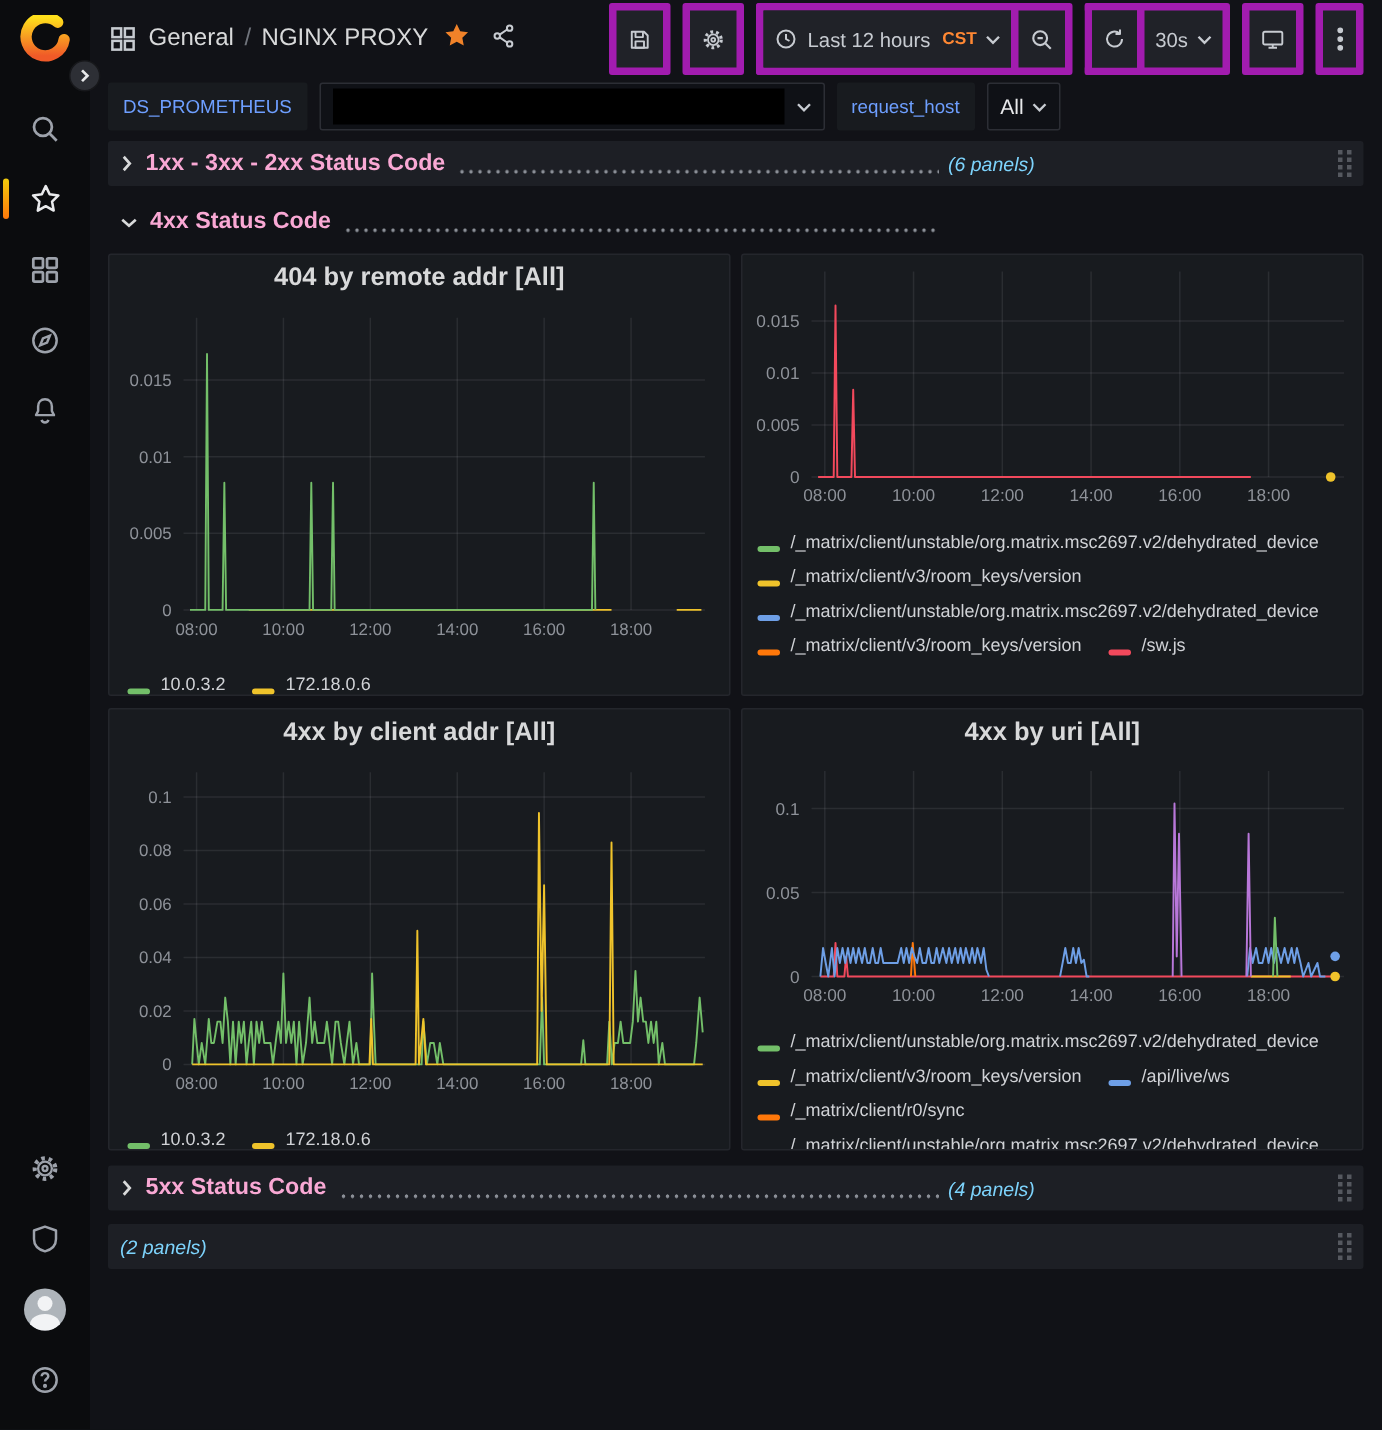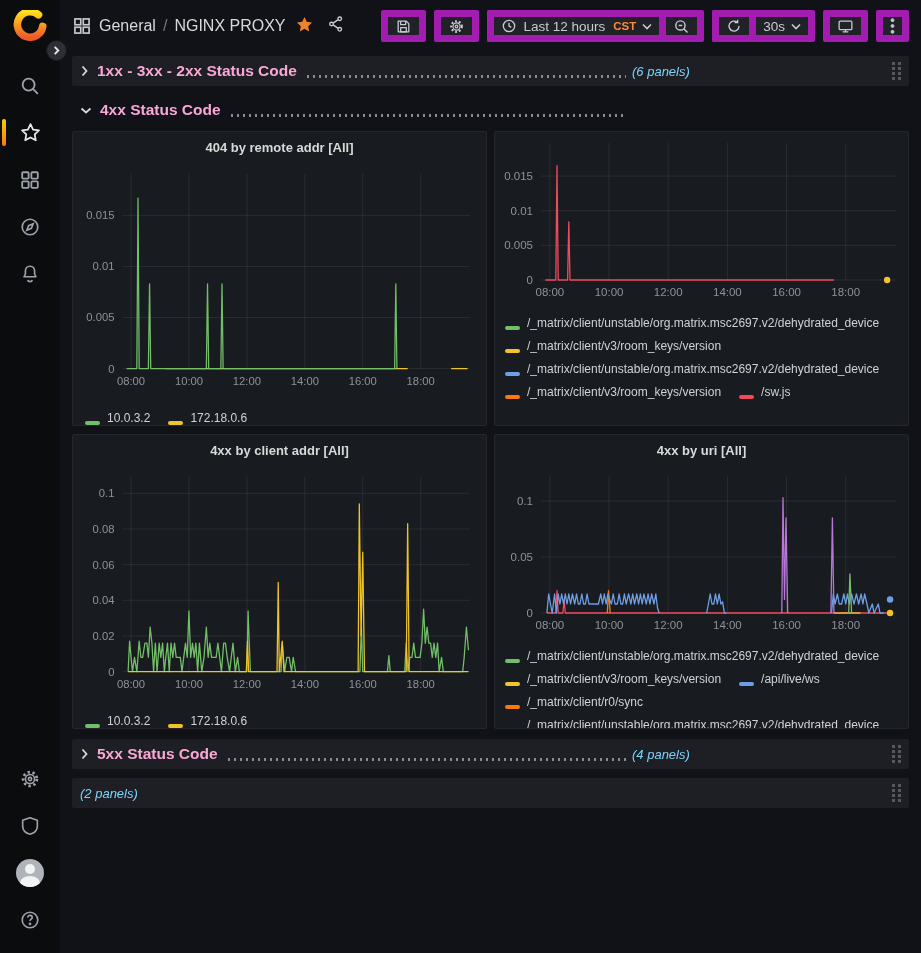--- a/index.html
+++ b/index.html
@@ -29,21 +29,21 @@
 
   
   .main { flex:1; display:flex; flex-direction:column; min-width:0; }
 
   
   .topbar { height:52px; display:flex; align-items:center; padding:0 12px; flex-shrink:0; }
   .crumb { display:flex; align-items:center; gap:7px; font-size:16px; }
   .crumb .sep { color:#70747c; }
   .crumb-link { cursor:pointer; color:#d8d9da; }
   .tb-right { margin-left:auto; display:flex; align-items:center; gap:8px; }
-  .tb-btn { height:32px; min-width:32px; padding:0 7px; background:#202228; border:7px solid #a21caf;
+  .tb-btn { height:48px; min-width:32px; padding:0 7px; background:#202228; border:5px solid #a21caf;
     border-radius:2px; display:flex; align-items:center; justify-content:center; gap:6px;
     color:#c7cbd1; font-size:13.5px; cursor:pointer; }
   .tb-group { display:flex; }
   .tb-group .tb-btn:first-child { border-radius:2px 0 0 2px; border-right:none; }
   .tb-group .tb-btn:last-child { border-radius:0 2px 2px 0;text-align:center; }
   .tz { color:#ff8833; font-weight:700; font-size:11.5px; margin-left:2px; }
   .icon-btn svg { stroke:#c7cbd1; }
   .star-ico { margin-left:2px; cursor:pointer; }
   .share-ico { margin-left:6px; cursor:pointer; }
 
@@ -70,21 +70,21 @@
     background-size:6px 3px; background-repeat:repeat-x; }
   .row-count { font-size:13px; font-style:italic; color:#7dd3fc; white-space:nowrap; }
   .row-handle { margin-left:auto; display:grid; grid-template-columns:3px 3px; gap:2px 3px; cursor:grab; }
   .row-handle i { width:3px; height:3px; background:#55585f; display:block; }
 
   
   .panel-grid { display:grid; grid-template-columns:1fr 1fr; gap:8px 7px; margin-bottom:10px; }
   .panel { background:#181b1f; border:1px solid #24262c; border-radius:2px; height:295px;
     overflow:hidden; display:flex; flex-direction:column; }
   .p-title { height:30px; display:flex; align-items:center; justify-content:center;
-    font-size:13px; font-weight:700; color:#d8d9da; cursor:pointer; flex-shrink:0; }
+    font-size:17px; font-weight:700; color:#d8d9da; cursor:pointer; flex-shrink:0; }
   .legend-single { display:flex; gap:18px; padding:5px 0 0 12px; }
   .legend-list { display:flex; flex-wrap:wrap; align-content:flex-start; column-gap:18px;
     padding-left:10px; overflow:hidden; flex:1; }
   .legend-item { display:inline-flex; align-items:flex-end; height:23px; white-space:nowrap;
     font-size:12px; color:#d0d2d6; cursor:pointer; }
   .legend-item .sw { width:15px; height:4px; border-radius:2px; margin-right:7px; flex-shrink:0; }
   svg text { font-family:"Liberation Sans", sans-serif; }
 </style>
 </head>
 <body>
@@ -252,20 +252,36 @@
         <button class="tb-btn icon-btn">
           <svg width="5" height="18" viewBox="0 0 6 20" fill="#c7cbd1">
             <circle cx="3" cy="3" r="1.8"></circle>
               <circle cx="3" cy="10" r="1.8"></circle>
               <circle cx="3" cy="17" r="1.8"></circle>
           </svg>
         </button>
       </div>
     </header>
 
+    <div class="subbar">
+      <div class="var-label">DS_PROMETHEUS</div>
+      <div class="var-select big">
+        <div class="redacted"></div>
+        <svg width="10" height="7" viewBox="0 0 10 7" fill="none" stroke="#c7cbd1" stroke-width="1.6">
+            <path d="M1 1.5 L5 5.5 L9 1.5"></path>
+          </svg>
+      </div>
+      <div class="var-label">request_host</div>
+      <div class="var-select">
+        <span class="all">All</span>
+        <svg width="10" height="7" viewBox="0 0 10 7" fill="none" stroke="#c7cbd1" stroke-width="1.6">
+            <path d="M1 1.5 L5 5.5 L9 1.5"></path>
+          </svg>
+      </div>
+    </div>
 
     <div class="content">
 
       <div class="dash-row collapsed">
         <div class="row-left">
           <span class="row-chevron">
             <svg width="9" height="12" viewBox="0 0 8 12" fill="none" stroke="#d8d9da" stroke-width="1.8">
                 <path d="M2 1.5 L6 6 L2 10.5"></path>
               </svg>
           </span>

